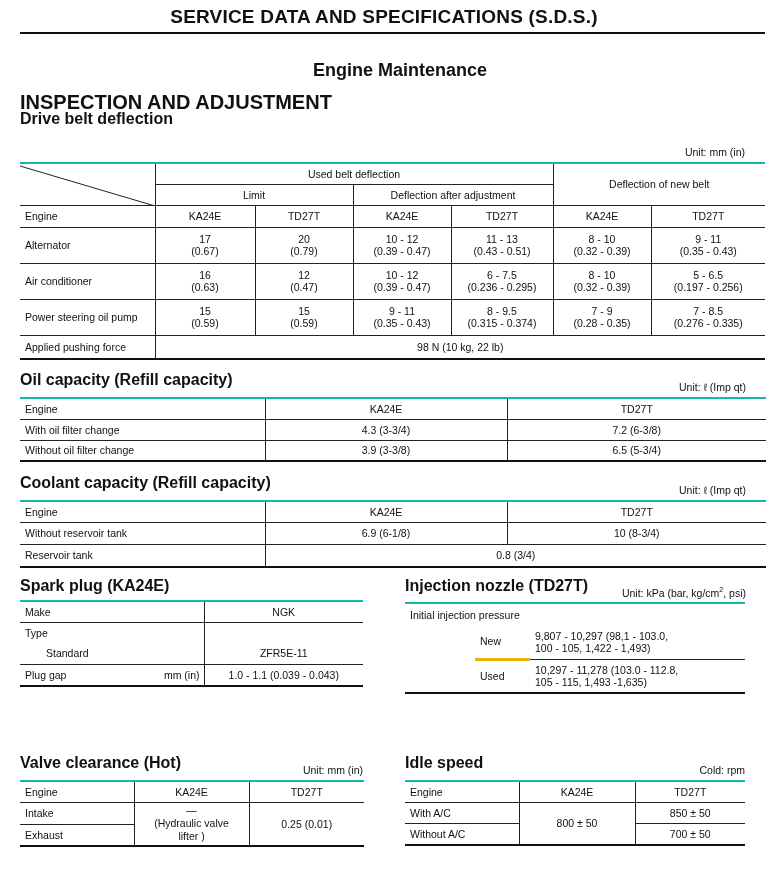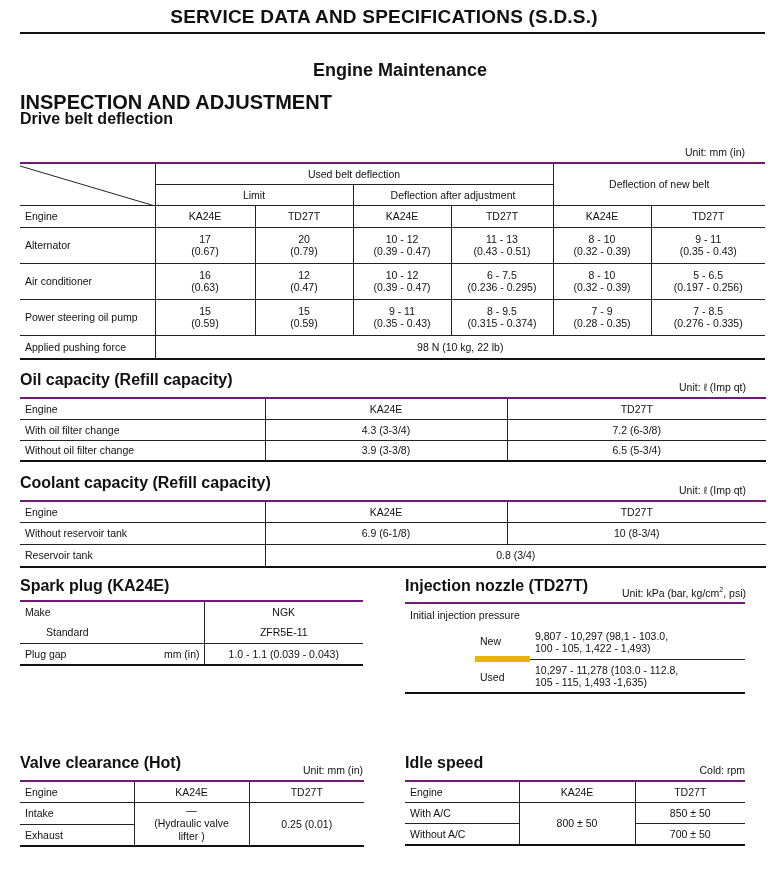--- a/index.html
+++ b/index.html
@@ -6,21 +6,21 @@
   body { width:768px; height:870px; position:relative; overflow:hidden; color:#111;
          font-family:"Liberation Sans", sans-serif; }
   .abs { position:absolute; }
   .title { left:0; width:768px; top:6px; text-align:center; font-weight:bold; font-size:19px; letter-spacing:0.2px; }
   .title-rule { left:20px; width:745px; top:32px; height:0; border-top:2px solid #111; }
   .h2c { left:0; width:800px; top:60px; text-align:center; font-weight:bold; font-size:18px; }
   .h4 { font-weight:bold; font-size:16px; }
   .unit { font-size:10.5px; text-align:right; }
   table.t { position:absolute; border-collapse:collapse; font-size:10.5px; }
   table.t td { padding:0; vertical-align:middle; }
-  .thick-top { border-top:2px solid #701a75; }
+  .thick-top { border-top:2px solid #14b8a6; }
   .thick-bot { border-bottom:2px solid #111; }
   .row-line td { border-top:1px solid #222; }
   .vl { border-left:1px solid #222; }
   .c { text-align:center; }
   .l { padding-left:5px !important; text-align:left; }
   .ind { padding-left:26px !important; }
   sup { font-size:7px; }
 </style>
 </head>
 <body>
@@ -210,20 +210,24 @@
 <table class="t" style="left:20px;top:600px;width:343px;">
   <colgroup>
       <col style="width:184px">
       <col style="width:159px">
     </colgroup>
   <tbody>
       <tr class="thick-top" style="height:21px;">
     <td class="l">Make</td>
     <td class="c vl">NGK</td>
   </tr>
+  <tr class="row-line" style="height:21px;">
+    <td class="l">Type</td>
+    <td class="vl"></td>
+  </tr>
   <tr style="height:21px;">
     <td class="l ind">Standard</td>
     <td class="c vl">ZFR5E-11</td>
   </tr>
   <tr class="row-line thick-bot" style="height:22px;">
     <td class="l"><span>Plug gap</span><span style="float:right;padding-right:4px;">mm (in)</span></td>
     <td class="c vl">1.0 - 1.1 (0.039 - 0.043)</td>
   </tr>
 </tbody>
   </table>
@@ -243,21 +247,21 @@
   <tr style="height:34px;">
     <td></td>
     <td class="l">New</td>
     <td class="l">
           <div>9,807 - 10,297 (98,1 - 103.0,</div>
           <div>100 - 105, 1,422 - 1,493)</div>
         </td>
   </tr>
   <tr class="thick-bot" style="height:34px;">
     <td></td>
-    <td class="l" style="border-top:6px solid #eab308;margin-left:46px;">Used</td>
+    <td class="l" style="border-top:3px solid #eab308;margin-left:46px;">Used</td>
     <td class="l" style="border-top:1px solid #222;">
           <div>10,297 - 11,278 (103.0 - 112.8,</div>
           <div>105 - 115, 1,493 -1,635)</div>
         </td>
   </tr>
 </tbody>
   </table>
 
 <div class="abs h4" style="left:20px;top:754px;">Valve clearance (Hot)</div>
 <div class="abs unit" style="left:240px;width:123px;top:764px;">Unit: mm (in)</div>

